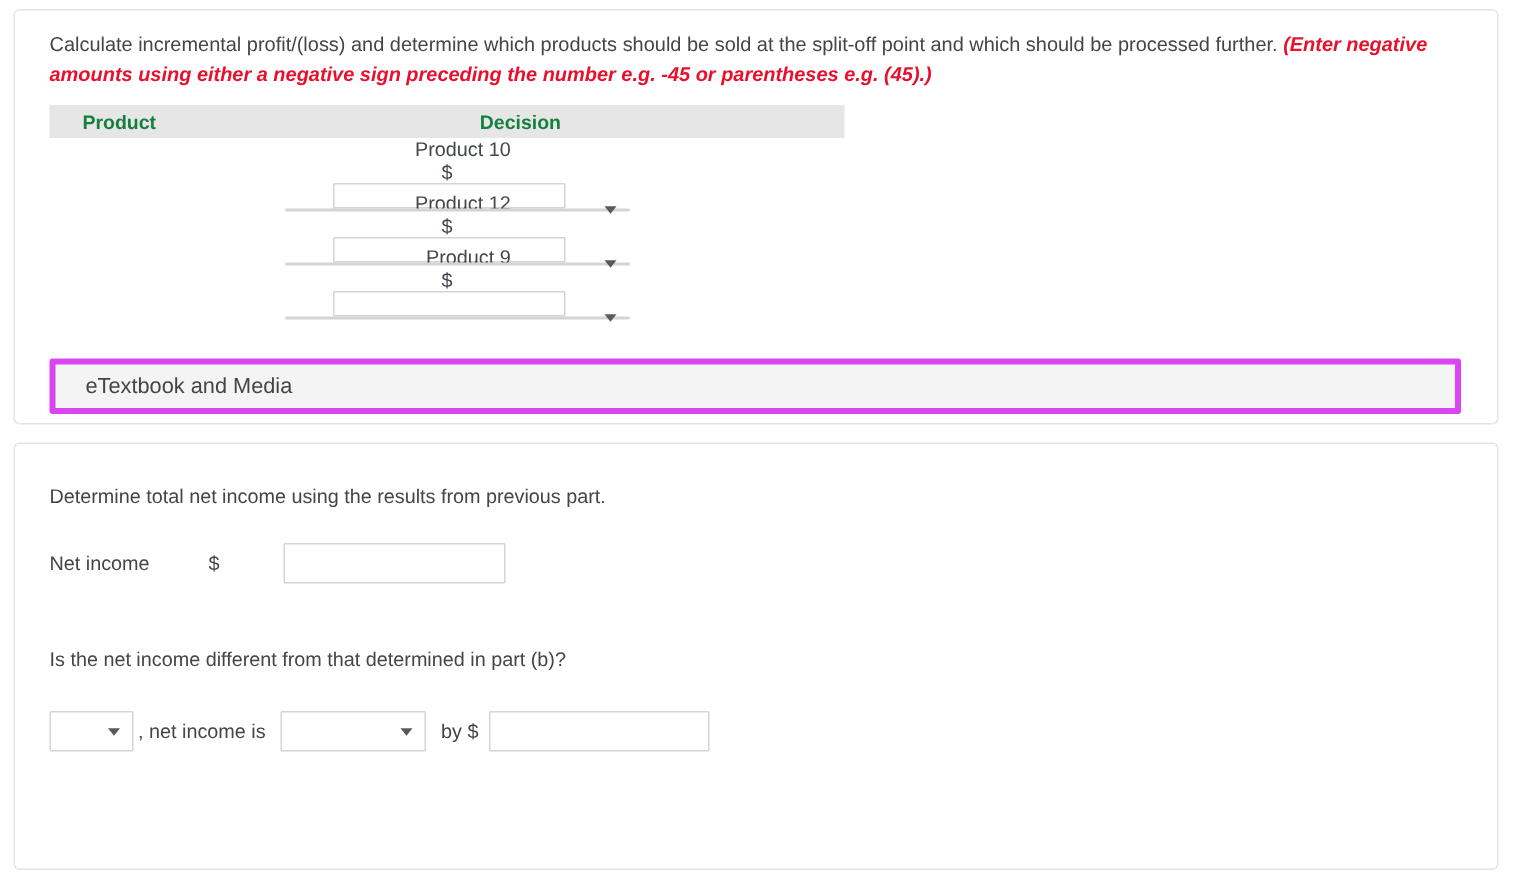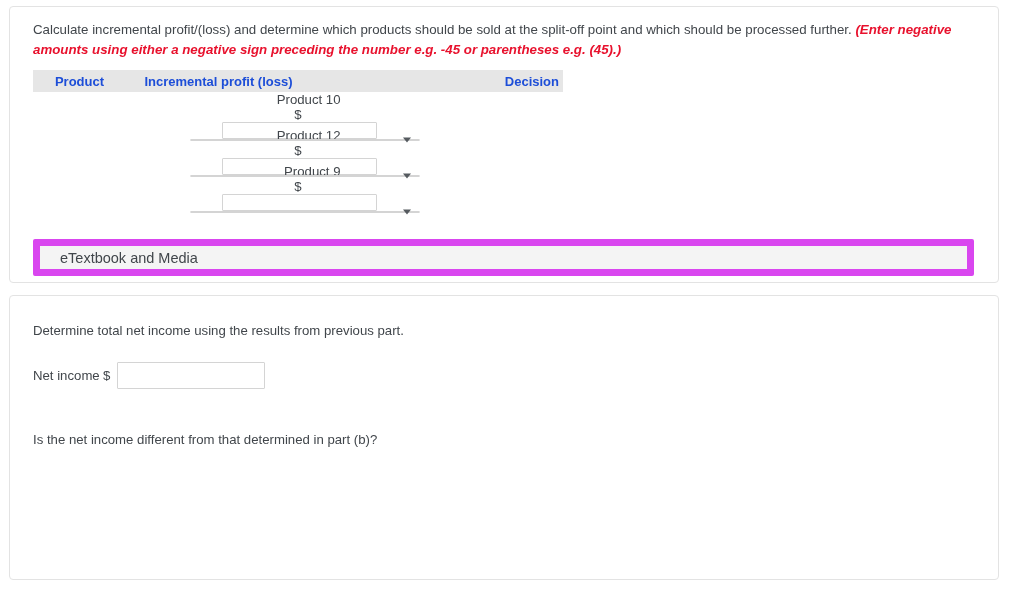--- a/index.html
+++ b/index.html
@@ -49,21 +49,21 @@
     top: 63px;
     width: 530px;
   }
   .thead {
     display: flex;
     background: #e6e6e6;
     height: 22px;
     align-items: center;
     font-size: 13px;
     font-weight: bold;
-    color: #1d4ed8;
+    color: #15803d;
   }
   .th-product { width: 93px; text-align: center; }
   .th-profit  { width: 185px; text-align: center; }
   .th-decision{ width: 248px; text-align: right; }
 
   .trow {
     display: flex;
     align-items: center;
     height: 36px;
     flex-direction: column;
@@ -126,21 +126,21 @@
     white-space: nowrap;
   }
 
   
   .etext {
     position: absolute;
     left: 23px;
     width: 941px;
     height: 37px;
     background: #f4f4f4;
-    border: 7px solid #d946ef;
+    border: 4px solid #d946ef;
     box-sizing: border-box;
     display: flex;
     align-items: center;
     border-radius: 2px;
   }
   .etext span {
     margin-left: 20px;
     font-size: 14.5px;
     color: #41464b;
   }
@@ -156,20 +156,21 @@
   }
   #q-netincome { top: 25px; }
   #q-different { top: 134px; }
 
   .netincome-row {
     position: absolute;
     left: 23px;
     top: 66px;
     display: flex;
     align-items: center;
+    gap: 36px;
   }
   .ni-label {
     font-size: 13.2px;
     color: #41464b;
   }
   .txt-netincome { width: 148px; margin-left: 3px; }
 
   .compare-row {
     position: absolute;
     left: 23px;
@@ -195,21 +196,20 @@
 
   <div class="instruction">
     <span>Calculate incremental profit/(loss) and determine which products should be sold at the split-off point and which should be processed further.</span>
     <span class="emph">(Enter negative amounts using either a negative sign preceding the number e.g. -45 or parentheses e.g. (45).)</span>
   </div>
 
   <div class="tbl">
 
     <div class="thead">
       <div class="th-product">Product</div>
-      <div class="th-profit">Incremental profit (loss)</div>
       <div class="th-decision">Decision</div>
     </div>
 
     <div class="trow">
       <div class="cell-label">Product 10</div>
       <div class="dollar">$</div>
       <input class="txtbox txt-profit" type="text" value="" style="">
       <div class="selwrap sel-decision">
         <span class="sel-value"></span>
         <span class="sel-arrow"></span>
@@ -249,14 +249,27 @@
   <div class="q-text" id="q-netincome">Determine total net income using the results from previous part.</div>
 
   <div class="netincome-row">
     <span class="ni-label">Net income</span>
     <span class="dollar">$</span>
     <input class="txtbox txt-netincome" type="text" value="" style="">
   </div>
 
   <div class="q-text" id="q-different">Is the net income different from that determined in part (b)?</div>
 
+  <div class="compare-row">
+    <div class="selwrap sel-yesno">
+      <span class="sel-value"></span>
+      <span class="sel-arrow"></span>
+    </div>
+    <span class="inline-text">, net income is</span>
+    <div class="selwrap sel-direction">
+      <span class="sel-value"></span>
+      <span class="sel-arrow"></span>
+    </div>
+    <span class="inline-text by-text">by $</span>
+    <input class="txtbox txt-amount" type="text" value="" style="">
+  </div>
 
 </div>
 
 </body></html>

